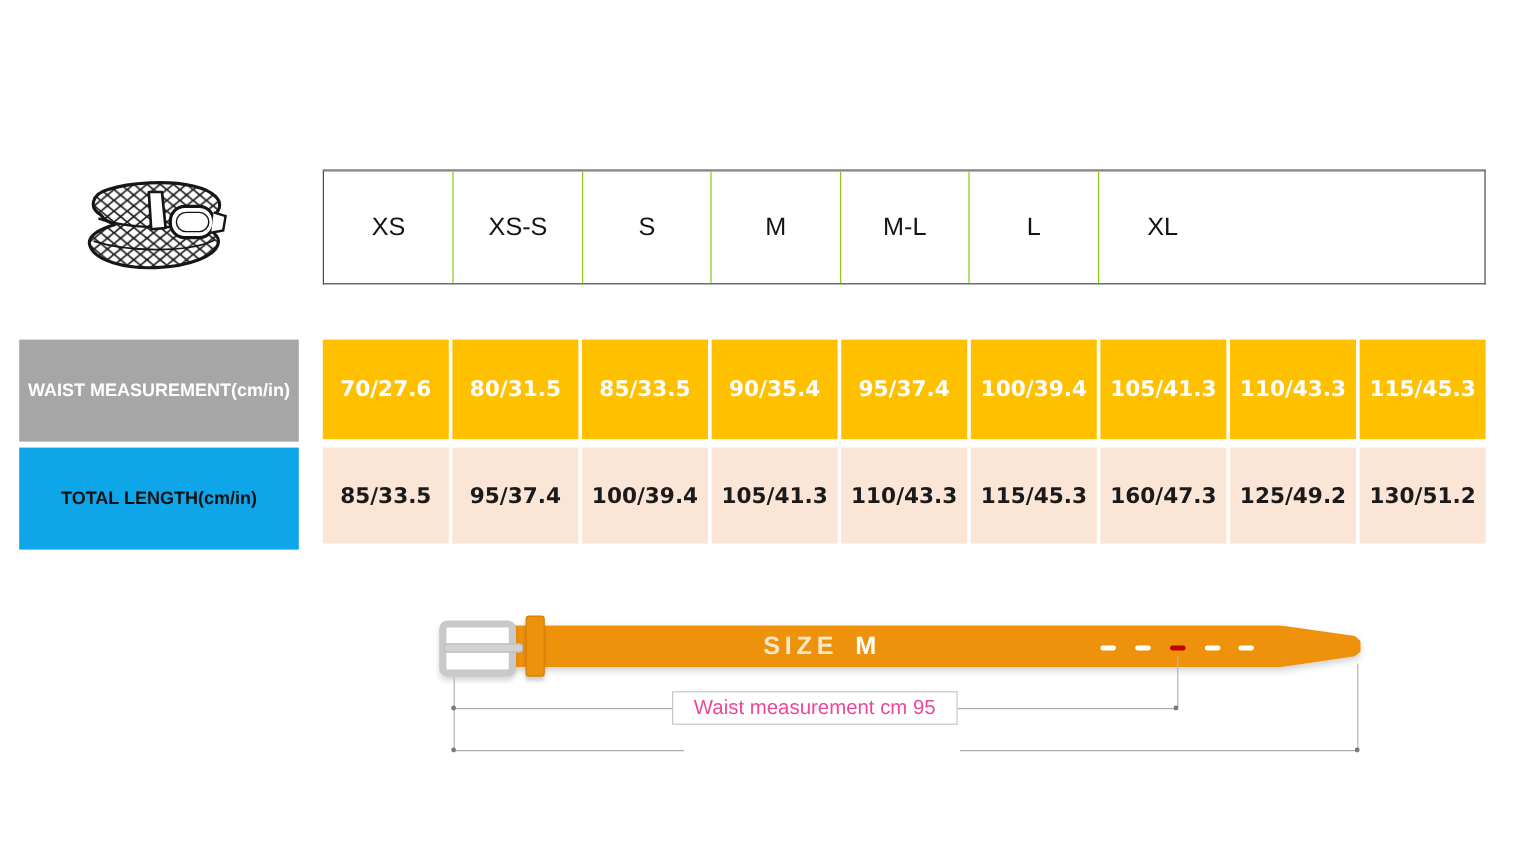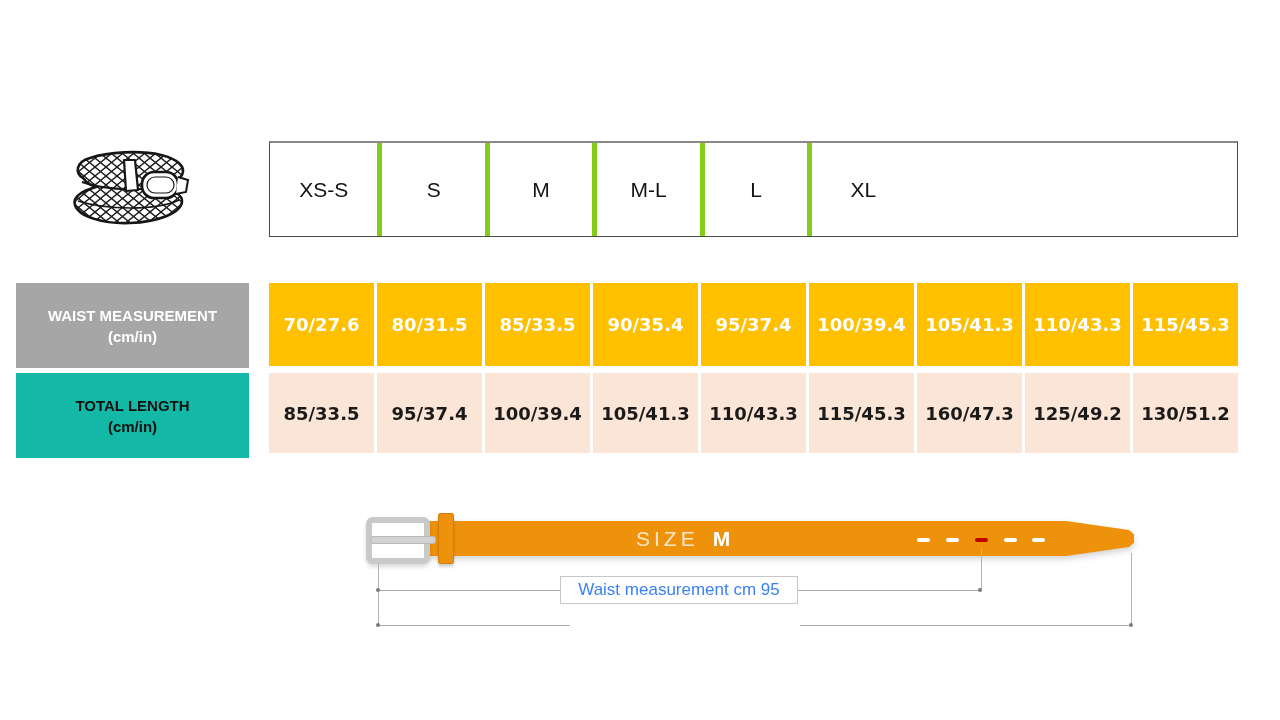--- a/index.html
+++ b/index.html
@@ -8,28 +8,28 @@
 
   
   .belt-icon{position:absolute;left:62px;top:148px;width:140px;height:86px;}
 
   
   .size-header{position:absolute;left:269px;top:141px;width:969px;height:96px;
                display:grid;grid-template-columns:repeat(9,1fr);
                border:1px solid #4a4a4a;border-top:2px solid #8a8a8a;background:#fff;box-sizing:border-box;}
   .size-header .hcell{display:flex;align-items:center;justify-content:center;
                font-size:21px;color:#141414;box-sizing:border-box;}
-  .size-header .hcell + .hcell{border-left:5px solid #84cc16;}
+  .size-header .hcell + .hcell{border-left:1px solid #84cc16;}
 
   
-  .row-label{position:absolute;left:16px;width:233px;display:flex;flex-direction:column;
+  .row-label{position:absolute;left:16px;width:233px;display:flex;flex-direction:row;
              align-items:center;justify-content:center;text-align:center;
              font-weight:bold;font-size:15px;line-height:1.4;}
   .row-label.waist{top:283px;height:85px;background:#a6a6a6;color:#ffffff;}
-  .row-label.total{top:373px;height:85px;background:#14b8a6;color:#111111;}
+  .row-label.total{top:373px;height:85px;background:#0ea5e9;color:#111111;}
 
   
   .row-cells{position:absolute;left:269px;width:969px;display:grid;
              grid-template-columns:repeat(9,1fr);gap:3px;}
   .row-cells.waist{top:283px;height:83px;}
   .row-cells.total{top:373px;height:80px;}
   .vcell{display:flex;align-items:center;justify-content:center;
          font-family:"DejaVu Sans",sans-serif;font-weight:700;font-size:18px;}
   .row-cells.waist .vcell{background:#ffc000;color:#ffffff;}
   .row-cells.total .vcell{background:#fbe5d6;color:#1a1a1a;}
@@ -40,21 +40,21 @@
   .strap{width:100%;height:100%;background:#ef920b;
          clip-path:polygon(0% 0%,90.4% 0%,99.3% 26%,100% 38%,100% 62%,99.3% 74%,90.4% 100%,0% 100%);}
   .buckle{position:absolute;left:366px;top:517px;width:64px;height:47px;background:#ffffff;
           border:6px solid #c9c9c9;border-radius:7px;box-sizing:border-box;
           box-shadow:0 3px 4px rgba(0,0,0,0.15);}
   .prong{position:absolute;left:370px;top:536px;width:66px;height:8px;background:#d2d2d2;
          border:1px solid #b9b9b9;border-radius:3px;box-sizing:border-box;}
   .keeper{position:absolute;left:438px;top:513px;width:16px;height:51px;background:#ef920b;
           border-radius:3px;box-shadow:inset 0 0 0 1px rgba(160,90,0,0.35),0 3px 3px rgba(0,0,0,0.18);}
   .size-text{position:absolute;left:636px;top:521px;height:35px;display:flex;align-items:center;}
-  .size-word{color:rgba(255,255,255,0.78);font-size:21px;letter-spacing:4px;font-weight:400;}
+  .size-word{color:rgba(255,255,255,0.78);font-size:21px;letter-spacing:4px;font-weight:700;}
   .size-letter{color:#ffffff;font-size:21px;font-weight:700;margin-left:14px;}
   .hole{position:absolute;top:538px;width:13px;height:4px;border-radius:2px;background:#ffffff;}
   .hole.h1{left:917px;} .hole.h2{left:946px;} .hole.h3{left:975px;background:#c00000;}
   .hole.h4{left:1004px;} .hole.h5{left:1032px;}
 
   
   .guide-v{position:absolute;width:1px;background:#b3b3b3;}
   .gv-buckle{left:378px;top:564px;height:61px;}
   .gv-hole{left:981px;top:547px;height:43px;}
   .gv-tip{left:1131px;top:553px;height:72px;}
@@ -63,21 +63,21 @@
   .gh-waist-r{left:798px;top:590px;width:182px;}
   .gh-total-l{left:378px;top:625px;width:192px;}
   .gh-total-r{left:800px;top:625px;width:331px;}
   .dot{position:absolute;width:4px;height:4px;border-radius:50%;background:#7a7a7a;}
   .d1{left:376px;top:588px;} .d2{left:978px;top:588px;}
   .d3{left:376px;top:623px;} .d4{left:1129px;top:623px;}
 
   .waist-box{position:absolute;left:560px;top:576px;width:238px;height:28px;
              background:#ffffff;border:1px solid #c6c6c6;box-sizing:border-box;
              display:flex;align-items:center;justify-content:center;
-             font-size:17px;color:#3b82f6;}
+             font-size:17px;color:#ec4899;}
   .length-label{position:absolute;left:570px;top:611px;width:230px;height:28px;
              display:flex;align-items:center;justify-content:center;
              font-size:17px;color:#4a4a4a;background:#ffffff;}
 </style>
 </head>
 <body>
 
 <div class="canvas">
 
   <svg class="belt-icon" viewBox="0 0 140 84" xmlns="http://www.w3.org/2000/svg">
@@ -92,20 +92,21 @@
              C28 36 24 33 22 30 Z" fill="url(#braid)" stroke="#161616" stroke-width="2.6" stroke-linejoin="round"></path>
     <path d="M20 33 C44 42 92 43 114 34" stroke="#161616" stroke-width="2" fill="none"></path>
     <path d="M16 52 C44 61 94 62 117 51" stroke="#161616" stroke-width="1.6" fill="none"></path>
     <path d="M62 11 L73 11 L76 41 L64 42 Z" fill="#ffffff" stroke="#161616" stroke-width="2.2" stroke-linejoin="round"></path>
     <rect x="80" y="23" width="36" height="26" rx="12" fill="#ffffff" stroke="#141414" stroke-width="2.6"></rect>
     <rect x="85" y="28" width="27" height="16" rx="8" fill="none" stroke="#141414" stroke-width="1.2"></rect>
     <path d="M116 28 L126 31 L124 43 L114 45" fill="#ffffff" stroke="#161616" stroke-width="2"></path>
   </svg>
 
   <div class="size-header">
+    <div class="hcell">XS</div>
     <div class="hcell">XS-S</div>
     <div class="hcell">S</div>
     <div class="hcell">M</div>
     <div class="hcell">M-L</div>
     <div class="hcell">L</div>
     <div class="hcell">XL</div>
   </div>
 
   <div class="row-label waist">
     <span>WAIST MEASUREMENT</span>

